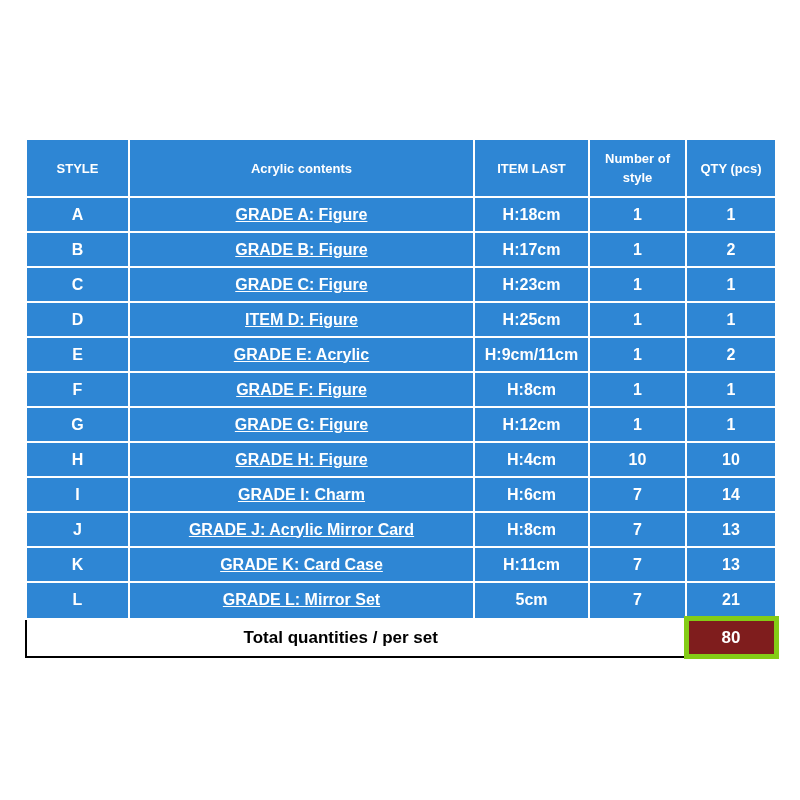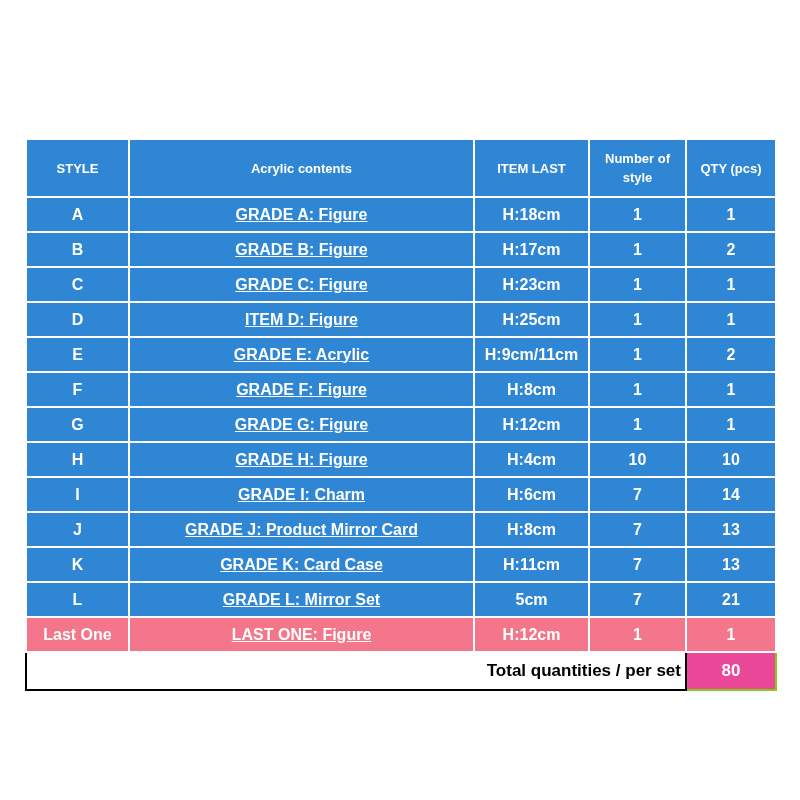--- a/index.html
+++ b/index.html
@@ -72,30 +72,30 @@
     background: #f4768a;
   }
 
   tr.total-row td {
     background: #ffffff;
     color: #000000;
     border: 2px solid #000000;
   }
 
   tr.total-row td.total-label {
-    text-align: right;
-    padding-right: 4px;
+    text-align: center;
+    padding-right: 29px;
     font-size: 17px;
     height: 36px;
   }
 
   tr.total-row td.total-value {
-    background: #ec4899;
+    background: #7f1d1d;
     color: #ffffff;
-    border: 2px solid #84cc16;
+    border: 5px solid #84cc16;
     font-size: 17px;
     margin-top: 16px;
   }
 </style>
 </head>
 <body>
 
 <div id="page">
   <div class="table-wrap">
     <table class="spec">
@@ -174,45 +174,38 @@
         </tr>
         <tr>
           <td>I</td>
           <td class="contents-cell">GRADE I:  Charm</td>
           <td>H:6cm</td>
           <td>7</td>
           <td>14</td>
         </tr>
         <tr>
           <td>J</td>
-          <td class="contents-cell">GRADE J:  Product Mirror Card</td>
+          <td class="contents-cell">GRADE J:  Acrylic Mirror Card</td>
           <td>H:8cm</td>
           <td>7</td>
           <td>13</td>
         </tr>
         <tr>
           <td>K</td>
           <td class="contents-cell">GRADE K:  Card Case</td>
           <td>H:11cm</td>
           <td>7</td>
           <td>13</td>
         </tr>
         <tr>
           <td>L</td>
           <td class="contents-cell">GRADE L:  Mirror Set</td>
           <td>5cm</td>
           <td>7</td>
           <td>21</td>
-        </tr>
-        <tr class="last-one">
-          <td>Last One</td>
-          <td class="contents-cell">LAST ONE:  Figure</td>
-          <td>H:12cm</td>
-          <td>1</td>
-          <td>1</td>
         </tr>
         <tr class="total-row">
           <td class="total-label" colspan="4">Total quantities / per set</td>
           <td class="total-value">80</td>
         </tr>
       </tbody>
     </table>
   </div>
 </div>
 

